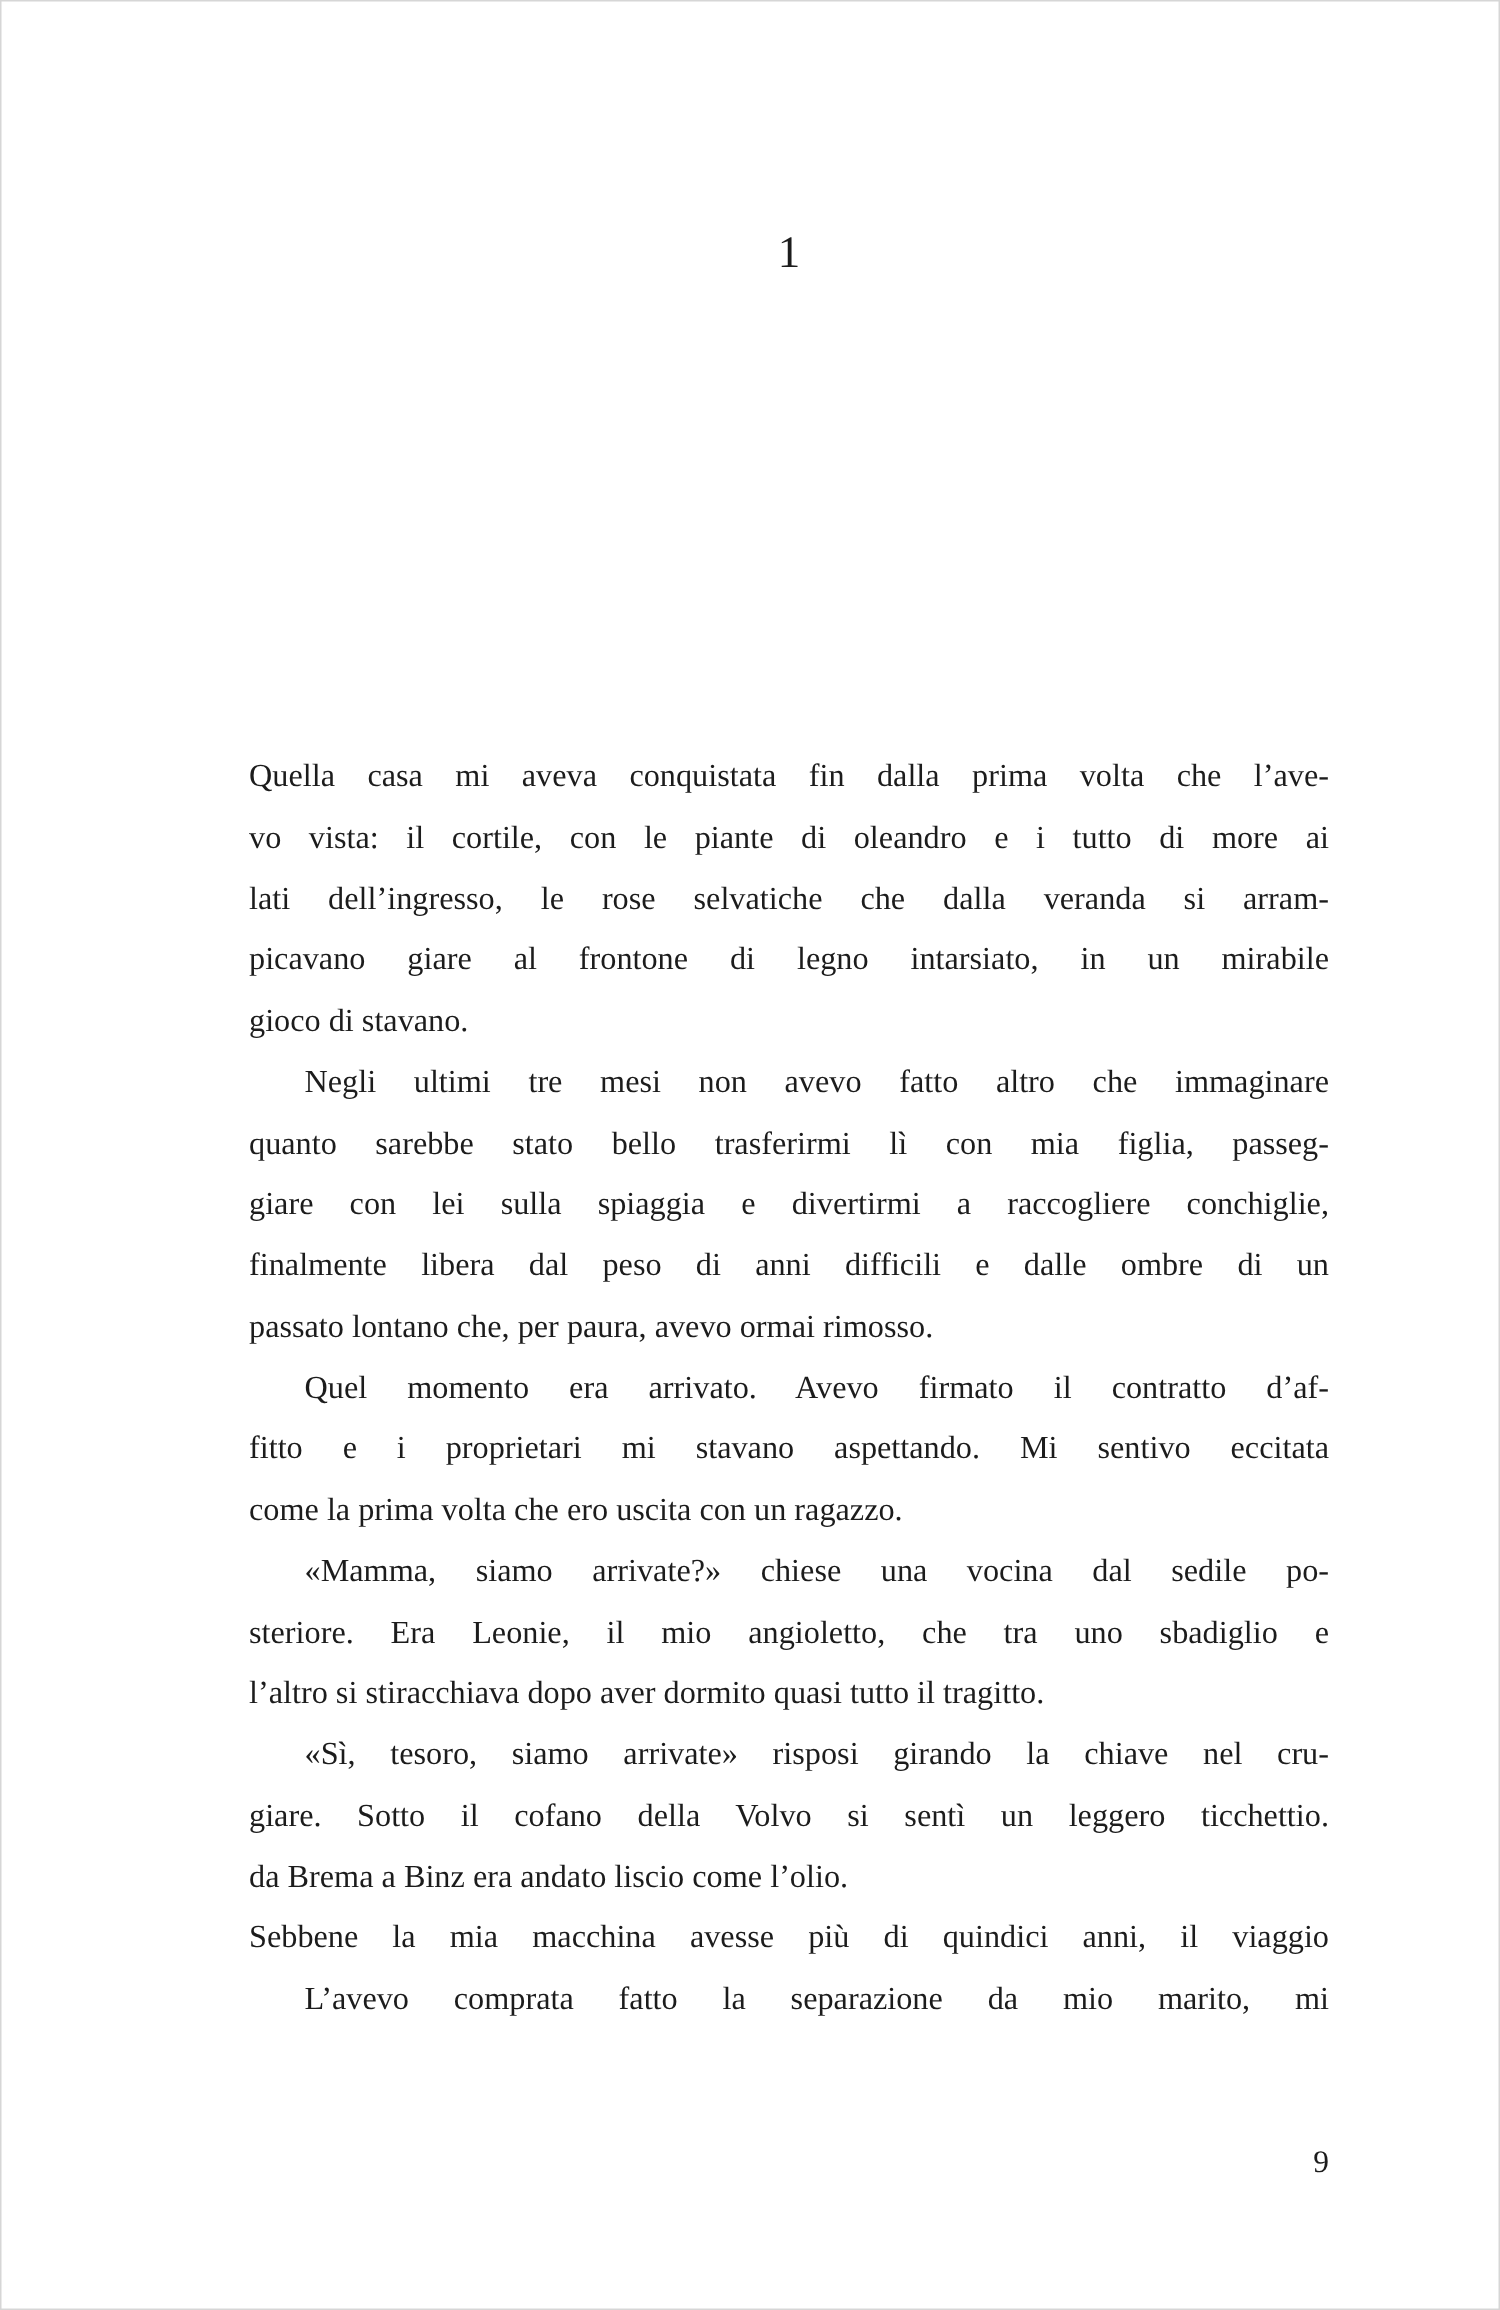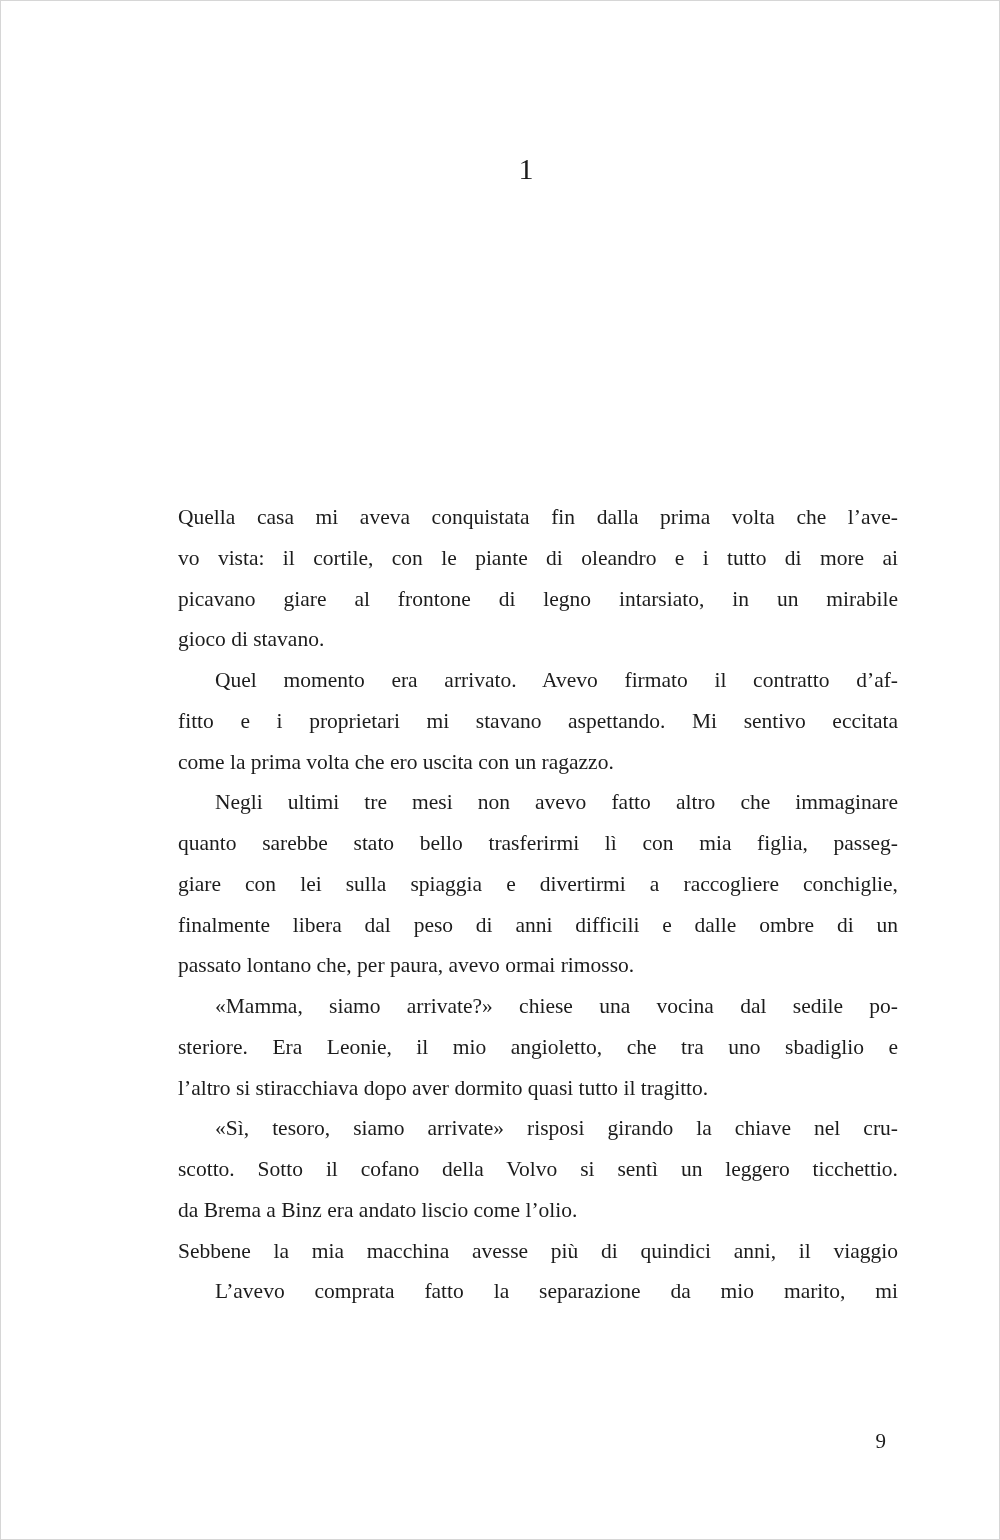--- a/index.html
+++ b/index.html
@@ -29,21 +29,20 @@
     color: #1c1c1c;
   }
   .body-text {
     position: absolute;
     top: 496px;
     left: 165px;
     width: 720px;
     font-size: 21.5px;
     line-height: 40.75px;
     color: #1c1c1c;
-    margin-left: 12px;
   }
   .line {
     text-align: justify;
     text-align-last: justify;
     white-space: normal;
   }
   .line.line-last {
     text-align-last: left;
   }
   .para.indent .line:first-child {
@@ -62,43 +61,44 @@
 </head>
 <body>
 
 <div class="page">
   <div class="chapter-number">1</div>
 
   <div class="body-text">
       <div class="para">
         <div class="line">Quella casa mi aveva conquistata fin dalla prima volta che l’ave-</div>
         <div class="line">vo vista: il cortile, con le piante di oleandro e i tutto di more ai</div>
+        <div class="line">lati dell’ingresso, le rose selvatiche che dalla veranda si arram-</div>
         <div class="line">picavano giare al frontone di legno intarsiato, in un mirabile</div>
         <div class="line line-last">gioco di stavano.</div>
-      </div>
-      <div class="para indent">
-        <div class="line">Quel momento era arrivato. Avevo firmato il contratto d’af-</div>
-        <div class="line">fitto e i proprietari mi stavano aspettando. Mi sentivo eccitata</div>
-        <div class="line line-last">come la prima volta che ero uscita con un ragazzo.</div>
       </div>
       <div class="para indent">
         <div class="line">Negli ultimi tre mesi non avevo fatto altro che immaginare</div>
         <div class="line">quanto sarebbe stato bello trasferirmi lì con mia figlia, passeg-</div>
         <div class="line">giare con lei sulla spiaggia e divertirmi a raccogliere conchiglie,</div>
         <div class="line">finalmente libera dal peso di anni difficili e dalle ombre di un</div>
         <div class="line line-last">passato lontano che, per paura, avevo ormai rimosso.</div>
       </div>
       <div class="para indent">
+        <div class="line">Quel momento era arrivato. Avevo firmato il contratto d’af-</div>
+        <div class="line">fitto e i proprietari mi stavano aspettando. Mi sentivo eccitata</div>
+        <div class="line line-last">come la prima volta che ero uscita con un ragazzo.</div>
+      </div>
+      <div class="para indent">
         <div class="line">«Mamma, siamo arrivate?» chiese una vocina dal sedile po-</div>
         <div class="line">steriore. Era Leonie, il mio angioletto, che tra uno sbadiglio e</div>
         <div class="line line-last">l’altro si stiracchiava dopo aver dormito quasi tutto il tragitto.</div>
       </div>
       <div class="para indent">
         <div class="line">«Sì, tesoro, siamo arrivate» risposi girando la chiave nel cru-</div>
-        <div class="line">scotto. Sotto il cofano della Volvo si sentì un leggero ticchettio.</div>
+        <div class="line">giare. Sotto il cofano della Volvo si sentì un leggero ticchettio.</div>
         <div class="line line-last">da Brema a Binz era andato liscio come l’olio.</div>
         <div class="line">Sebbene la mia macchina avesse più di quindici anni, il viaggio</div>
       </div>
       <div class="para indent">
         <div class="line">L’avevo comprata fatto la separazione da mio marito, mi</div>
       </div>
     </div>
 
   <div class="page-number">9</div>
 </div>

